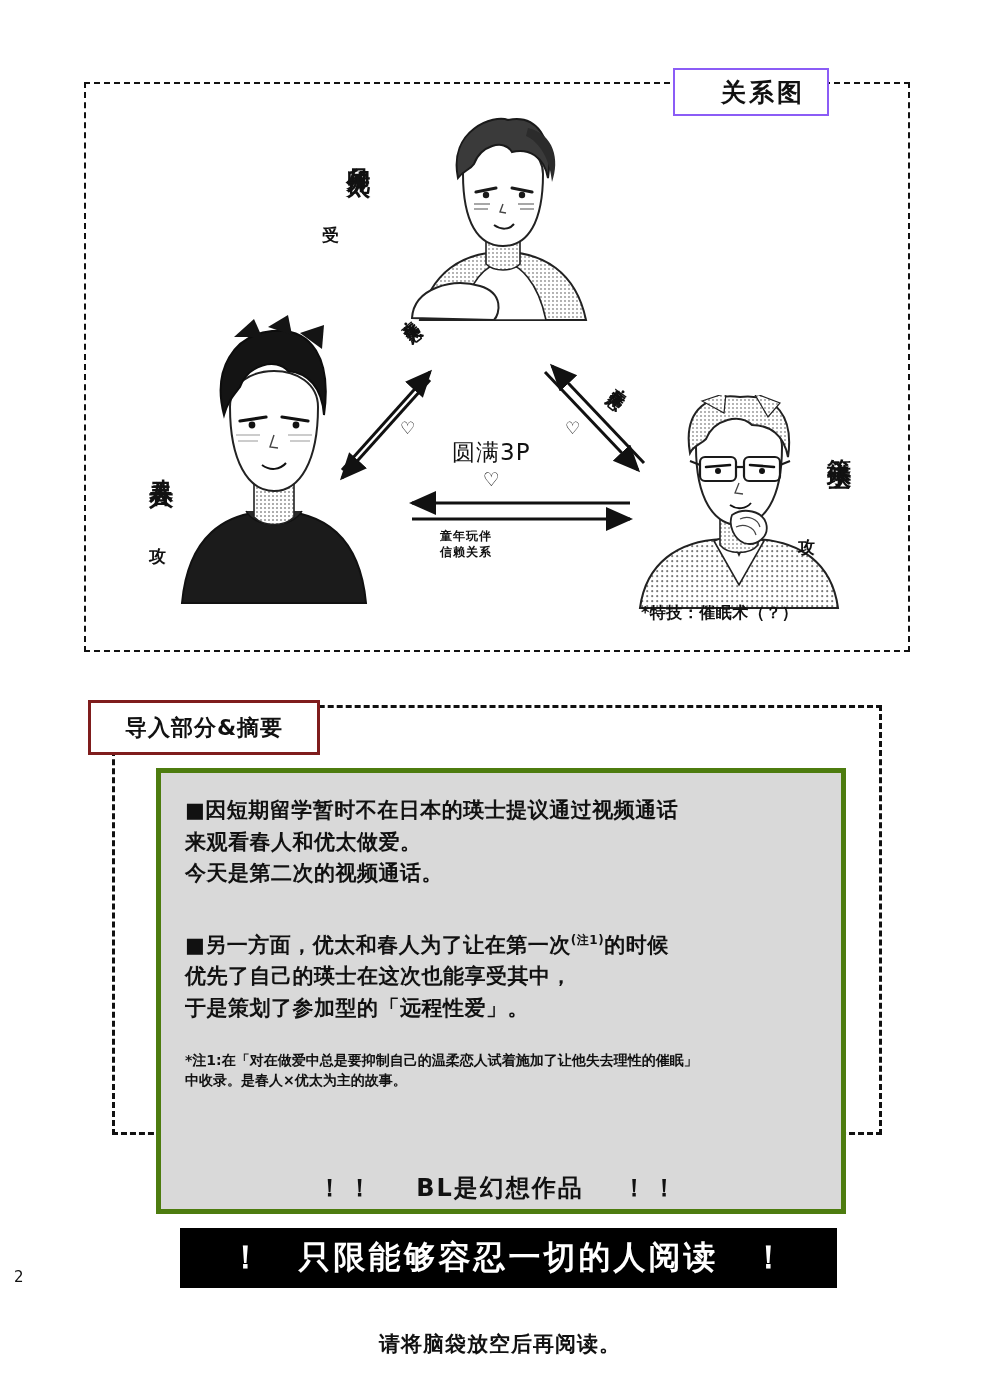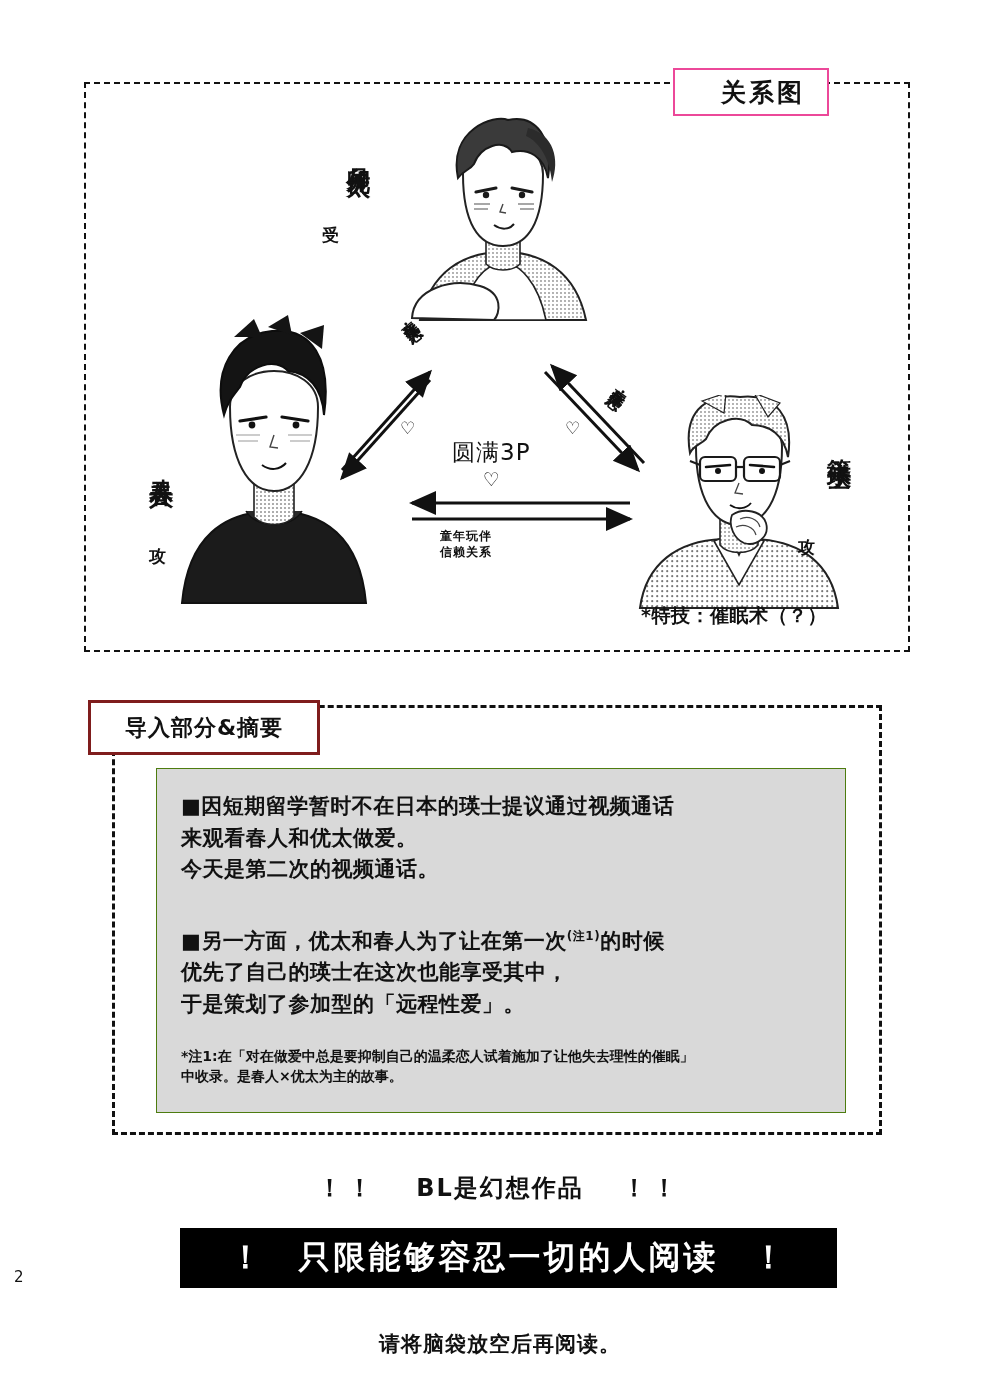--- a/index.html
+++ b/index.html
@@ -15,21 +15,21 @@
     position:absolute;left:14px;top:1268px;font-size:15px;color:#111;
   }
 
   
   .rel-box{
     position:absolute;left:84px;top:82px;width:826px;height:570px;
     border:2px dashed #111;box-sizing:border-box;
   }
   .rel-title{
     position:absolute;left:673px;top:68px;width:156px;height:48px;
-    border:2px solid #ec4899;background:#fff;box-sizing:border-box;
+    border:2px solid #8b5cf6;background:#fff;box-sizing:border-box;
     display:flex;align-items:center;justify-content:center;
     font-size:25px;font-weight:bold;letter-spacing:3px;padding-left:24px;
   }
 
   
   .portrait{position:absolute;overflow:hidden;}
   .portrait svg{display:block;}
 
   .p-top{left:408px;top:112px;width:190px;height:210px;}
   .p-left{left:176px;top:315px;width:196px;height:290px;}
@@ -83,42 +83,42 @@
   .heart-right{position:absolute;left:565px;top:418px;font-size:17px;}
 
   
   .bottom-rel{
     position:absolute;left:440px;top:528px;font-size:12px;font-weight:bold;
     text-align:center;line-height:1.35;letter-spacing:1px;
   }
 
   
   .skill-note{
-    position:absolute;left:641px;top:603px;font-size:19px;font-weight:bold;
+    position:absolute;left:641px;top:603px;font-size:16px;font-weight:bold;
     letter-spacing:0.5px;
     text-align:center;
   }
 
   
   .arrows{position:absolute;left:0;top:0;width:1000px;height:1399px;pointer-events:none;}
 
   
   .intro-box{
     position:absolute;left:112px;top:705px;width:770px;height:430px;
     border:3px dashed #111;box-sizing:border-box;
   }
   .intro-title{
     position:absolute;left:88px;top:700px;width:232px;height:55px;
     border:3px solid #7f1d1d;background:#fff;box-sizing:border-box;
     display:flex;align-items:center;justify-content:center;
     font-size:22px;font-weight:bold;letter-spacing:1px;
   }
   .intro-inner{
-    position:absolute;left:156px;top:768px;width:690px;height:345px;
-    background:#d9d9d9;border:1px solid #4d7c0f;box-sizing:border-box;
+    position:absolute;left:156px;top:768px;width:690px;height:446px;
+    background:#d9d9d9;border:5px solid #4d7c0f;box-sizing:border-box;
     padding:22px 24px 14px 24px;
   }
   .intro-para{
     font-size:21px;font-weight:bold;line-height:1.5;margin:0 0 8px 0;
     letter-spacing:0.5px;
   }
   .intro-para.second{margin-top:40px;}
   .sup-note{font-size:12px;vertical-align:super;font-weight:bold;}
   .footnote{
     font-size:14px;font-weight:bold;line-height:1.45;margin-top:26px;

